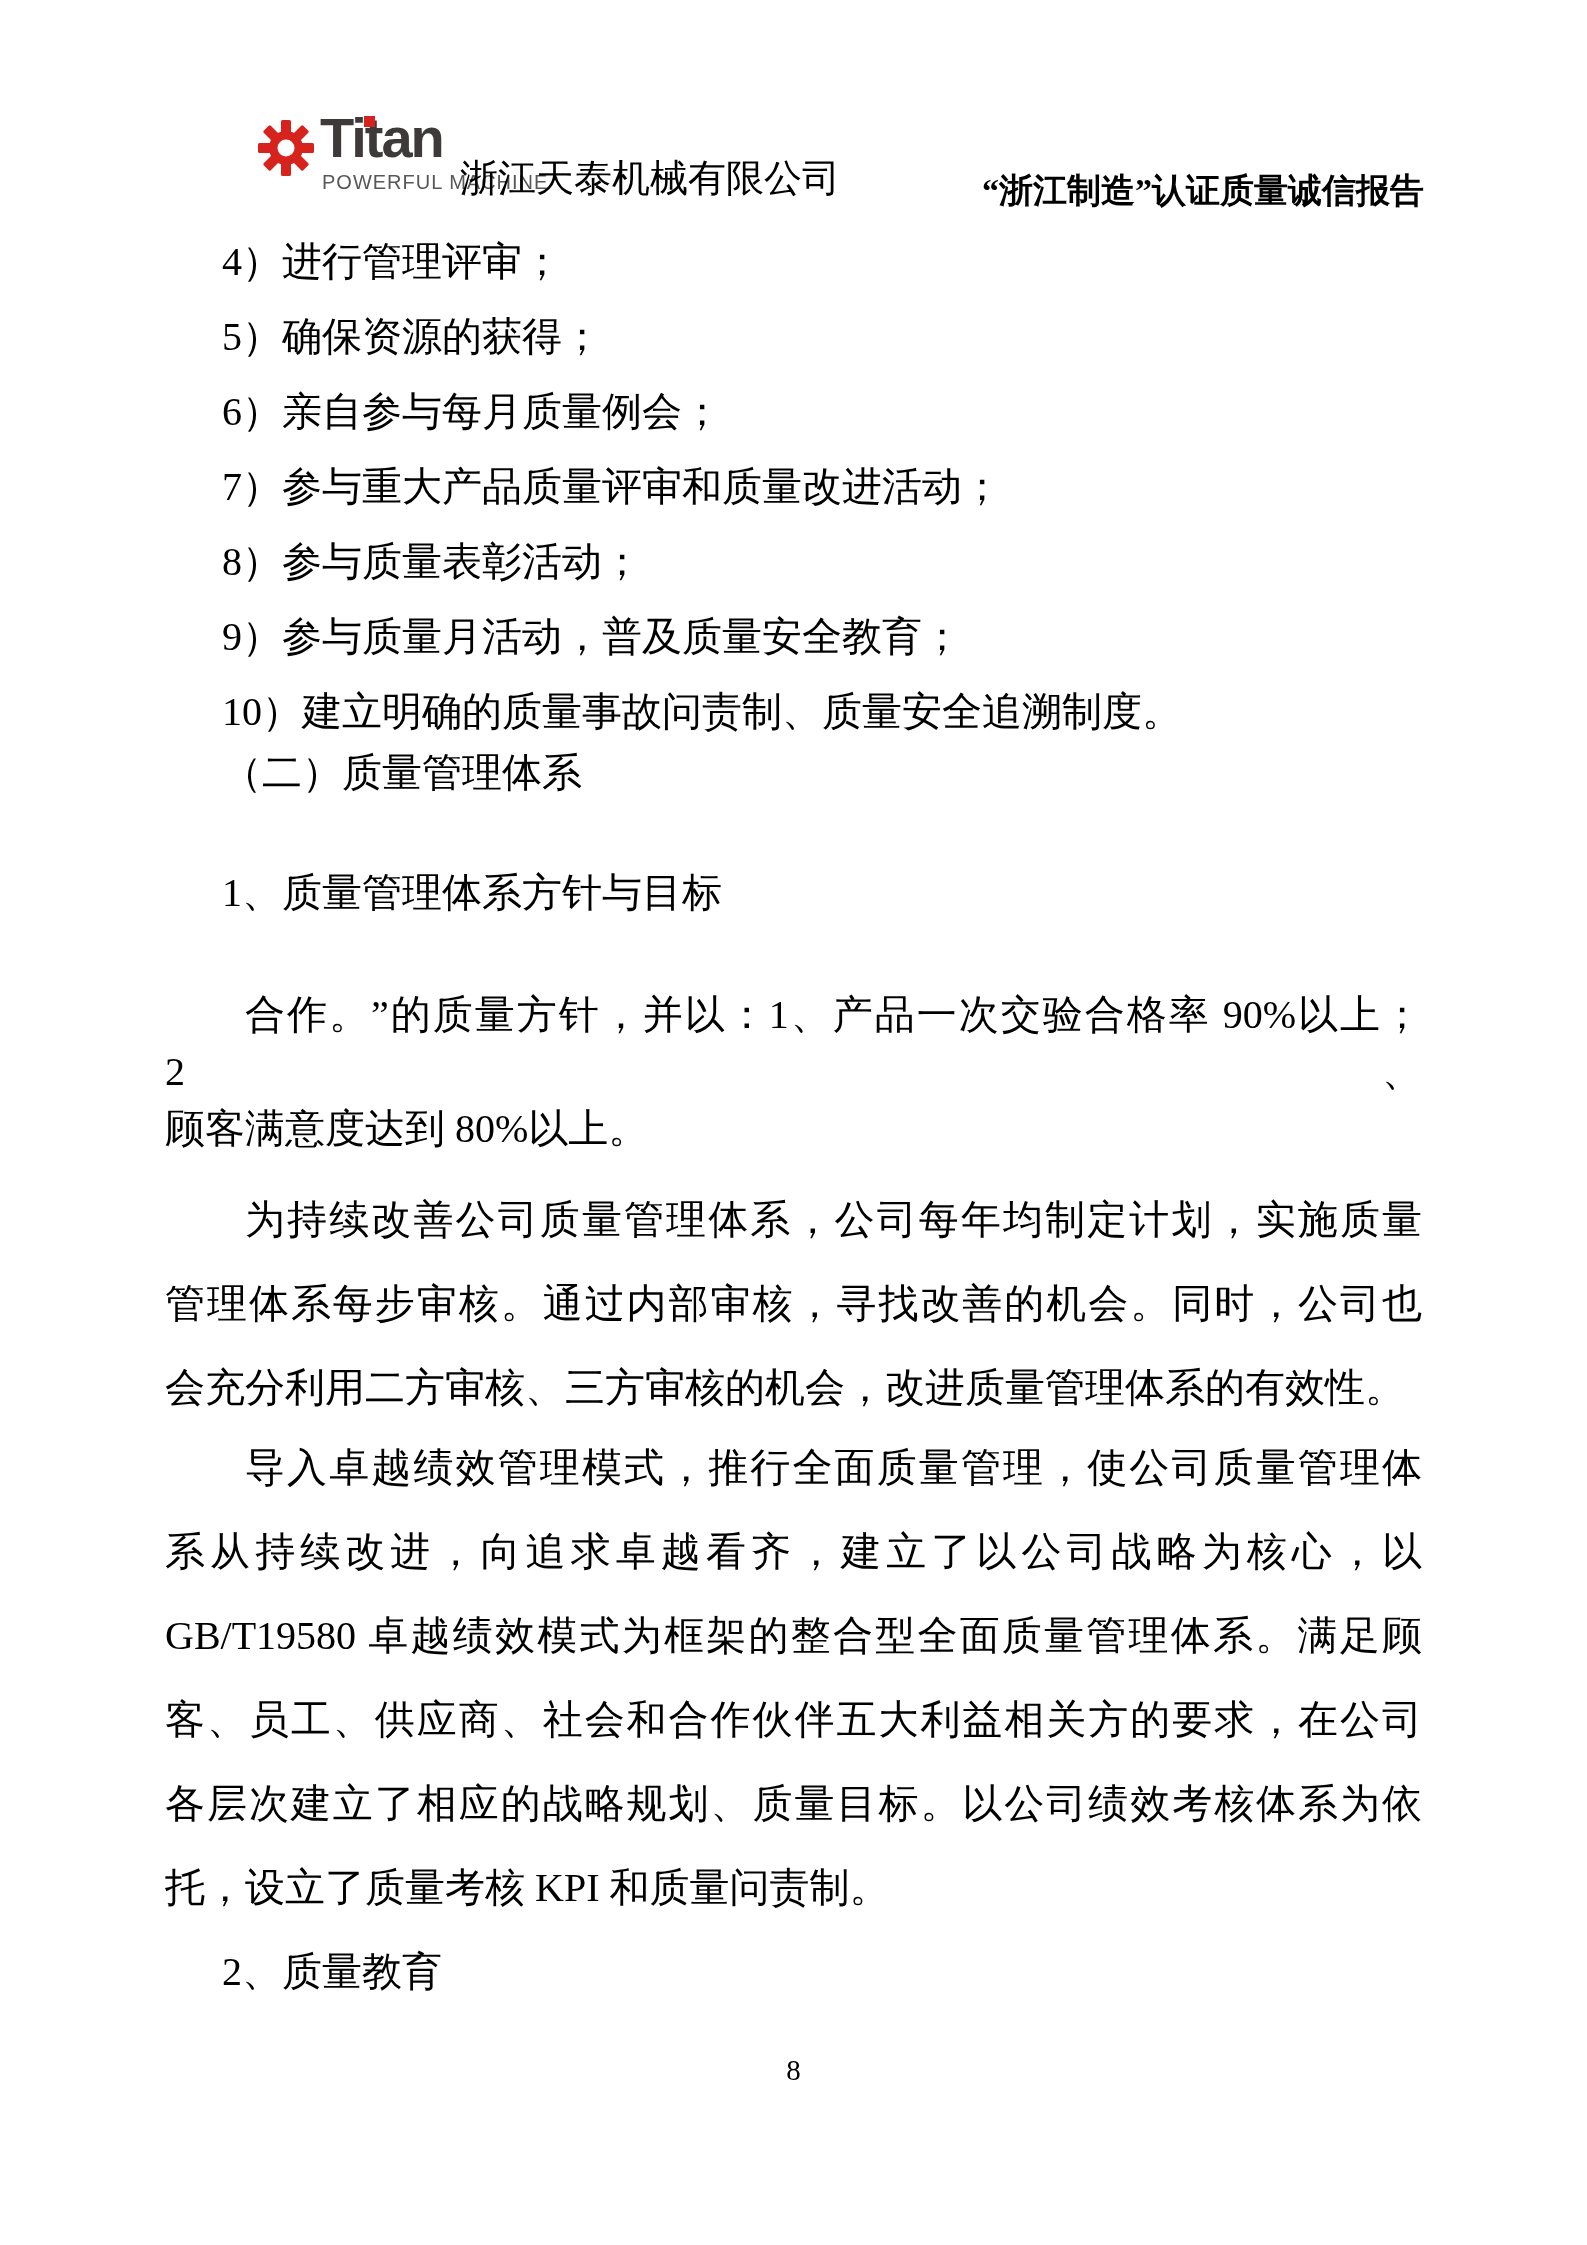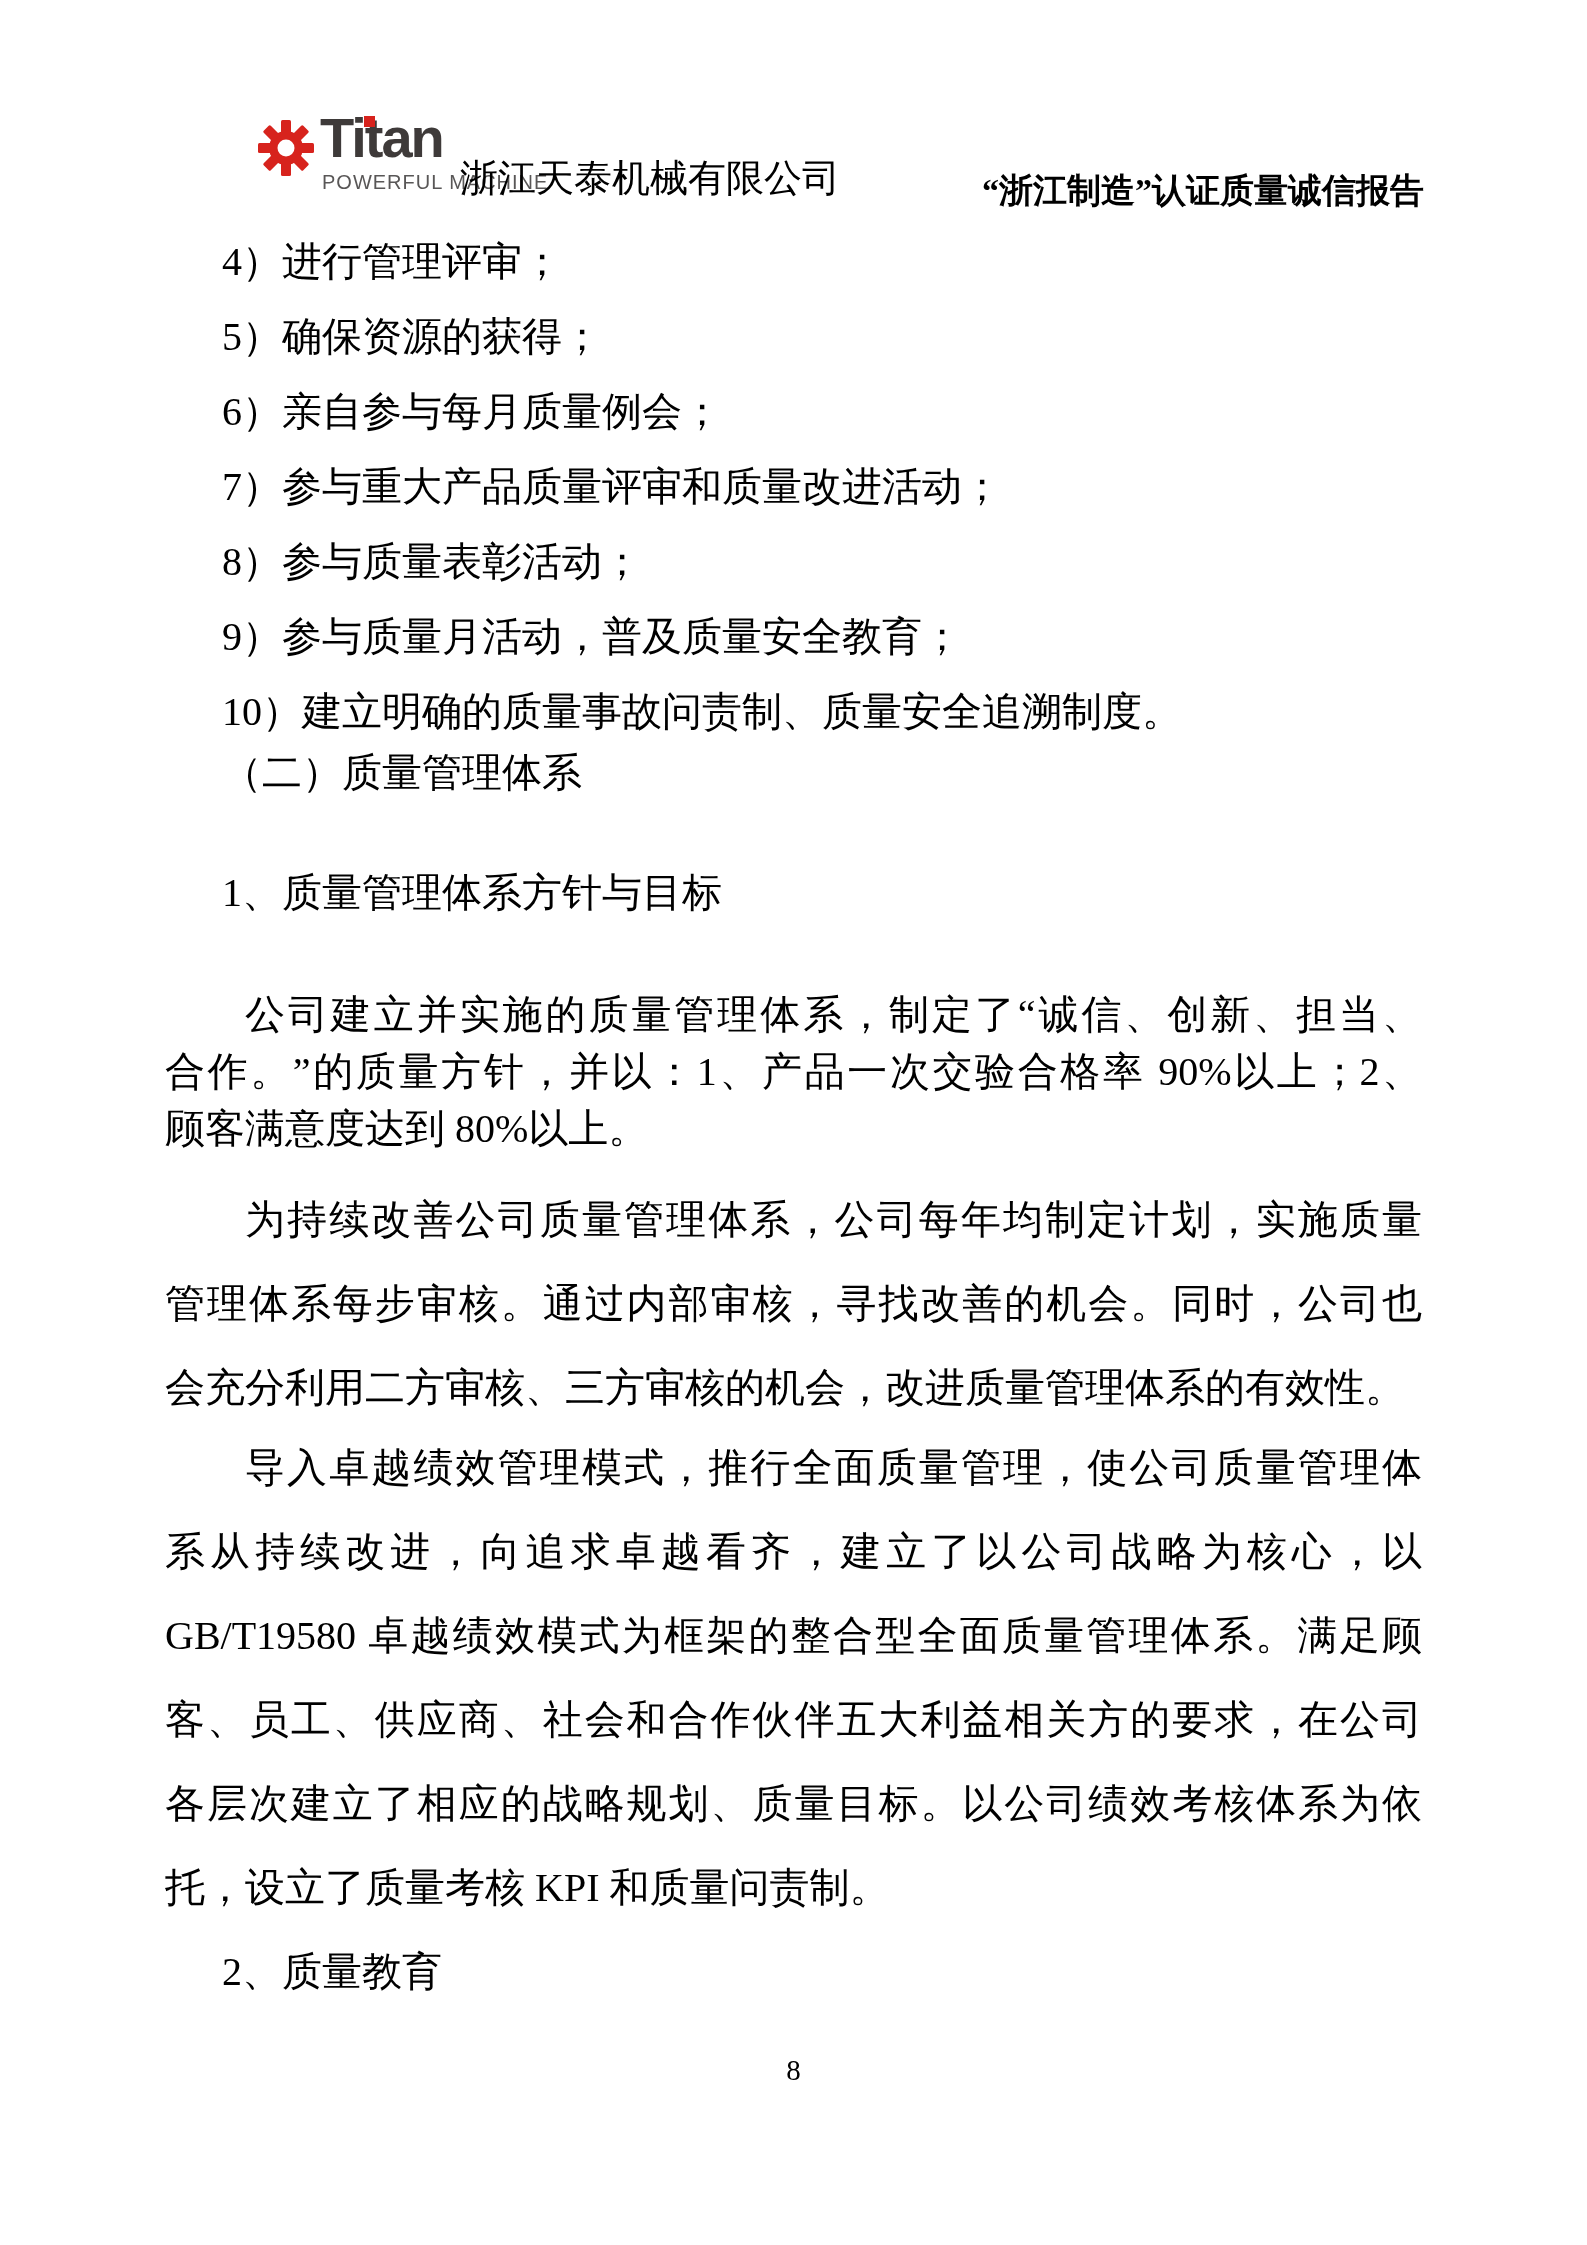--- a/index.html
+++ b/index.html
@@ -105,21 +105,20 @@
     <div>7）参与重大产品质量评审和质量改进活动；</div>
     <div>8）参与质量表彰活动；</div>
     <div>9）参与质量月活动，普及质量安全教育；</div>
     <div>10）建立明确的质量事故问责制、质量安全追溯制度。</div>
   </div>
 
 <div class="abs col heading" id="section-heading">（二）质量管理体系</div>
 <div class="abs col heading" id="sub-heading-1">1、质量管理体系方针与目标</div>
 
 <div class="abs col para" id="paragraph-1">
-    <div>公司建立并实施的质量管理体系，制定了“诚信、创新、担当、</div>
     <div>合作。”的质量方针，并以：1、产品一次交验合格率 90%以上；2、</div>
     <div>顾客满意度达到 80%以上。</div>
   </div>
 <div class="abs col para" id="paragraph-2">
     <div>为持续改善公司质量管理体系，公司每年均制定计划，实施质量</div>
     <div>管理体系每步审核。通过内部审核，寻找改善的机会。同时，公司也</div>
     <div>会充分利用二方审核、三方审核的机会，改进质量管理体系的有效性。</div>
   </div>
 <div class="abs col para" id="paragraph-3">
     <div>导入卓越绩效管理模式，推行全面质量管理，使公司质量管理体</div>

